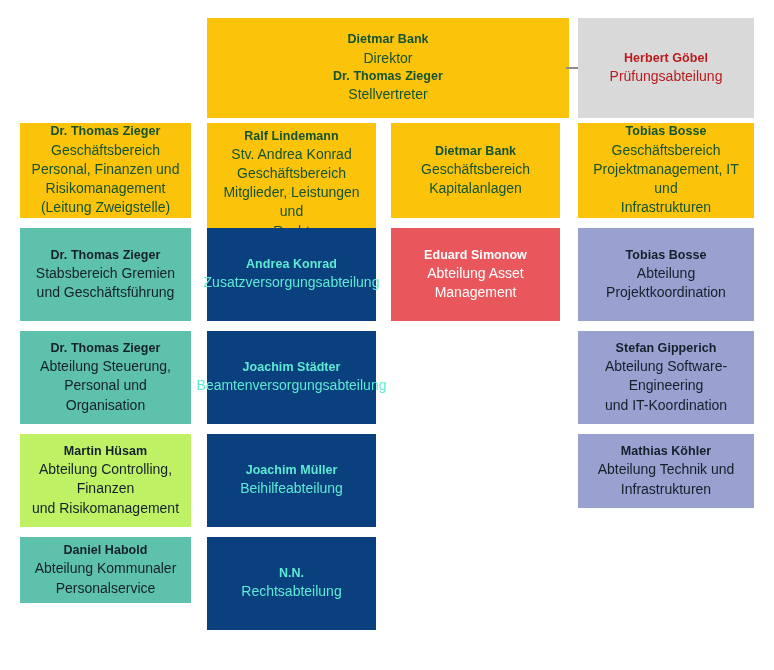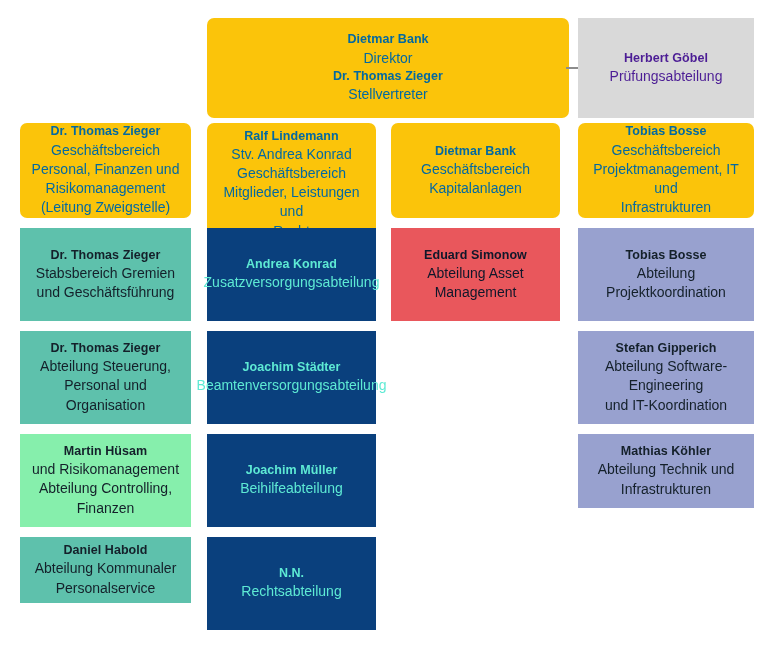--- a/index.html
+++ b/index.html
@@ -39,25 +39,25 @@
     font-size: 14px;
     font-weight: normal;
   }
   .node .tiny {
     font-size: 14px;
     font-weight: normal;
     line-height: 1.3;
   }
 
   
-  .theme-yellow { background: #fbc40a; color: #0369a1; border-radius: 7px; }
-  .theme-gray   { background: #d9d9d9; color: #4c1d95; }
+  .theme-yellow { background: #fbc40a; color: #14532d; }
+  .theme-gray   { background: #d9d9d9; color: #b91c1c; }
   .theme-teal   { background: #5ec1ac; color: #14202a; }
   .theme-navy   { background: #0a407d; color: #5eead4; }
-  .theme-red    { background: #e9575c; color: #0f172a; }
+  .theme-red    { background: #e9575c; color: #ffffff; }
   .theme-purple { background: #98a1cf; color: #14202a; }
 
   .connector {
     position: absolute;
     background: #8c8c8c;
     height: 2px;
   }
 </style>
 </head>
 <body style="background: rgb(255, 255, 255);">
@@ -139,24 +139,24 @@
     <span class="name">Joachim Städter</span>
     <span class="sub">Beamtenversorgungsabteilung</span>
   </div>
 
   <div class="node theme-purple" style="left: 578px; top: 331px; width: 176px; height: 93px; background-color: rgb(152, 161, 207);">
     <span class="name">Stefan Gipperich</span>
     <span class="sub">Abteilung Software-Engineering</span>
     <span class="sub">und IT-Koordination</span>
   </div>
 
-  <div class="node theme-teal" style="left: 20px; top: 434px; width: 171px; height: 93px; background-color: #86efac;">
+  <div class="node theme-teal" style="left: 20px; top: 434px; width: 171px; height: 93px; background-color: #bef264;">
     <span class="name">Martin Hüsam</span>
+    <span class="sub">Abteilung Controlling, Finanzen</span>
     <span class="sub">und Risikomanagement</span>
-    <span class="sub">Abteilung Controlling, Finanzen</span>
   </div>
 
   <div class="node theme-navy" style="left: 207px; top: 434px; width: 169px; height: 93px; background-color: rgb(10, 64, 125);">
     <span class="name">Joachim Müller</span>
     <span class="sub">Beihilfeabteilung</span>
   </div>
 
   <div class="node theme-purple" style="left: 578px; top: 434px; width: 176px; height: 74px; background-color: rgb(152, 161, 207);">
     <span class="name">Mathias Köhler</span>
     <span class="sub">Abteilung Technik und</span>

